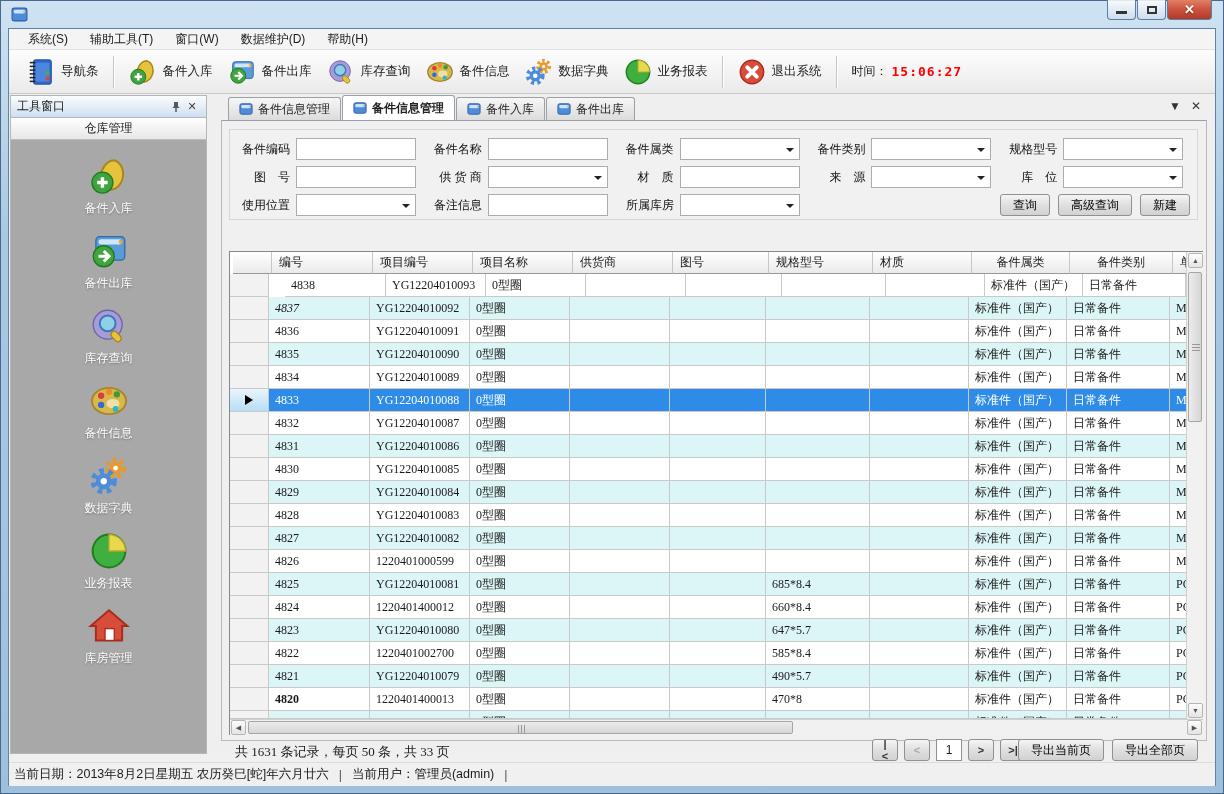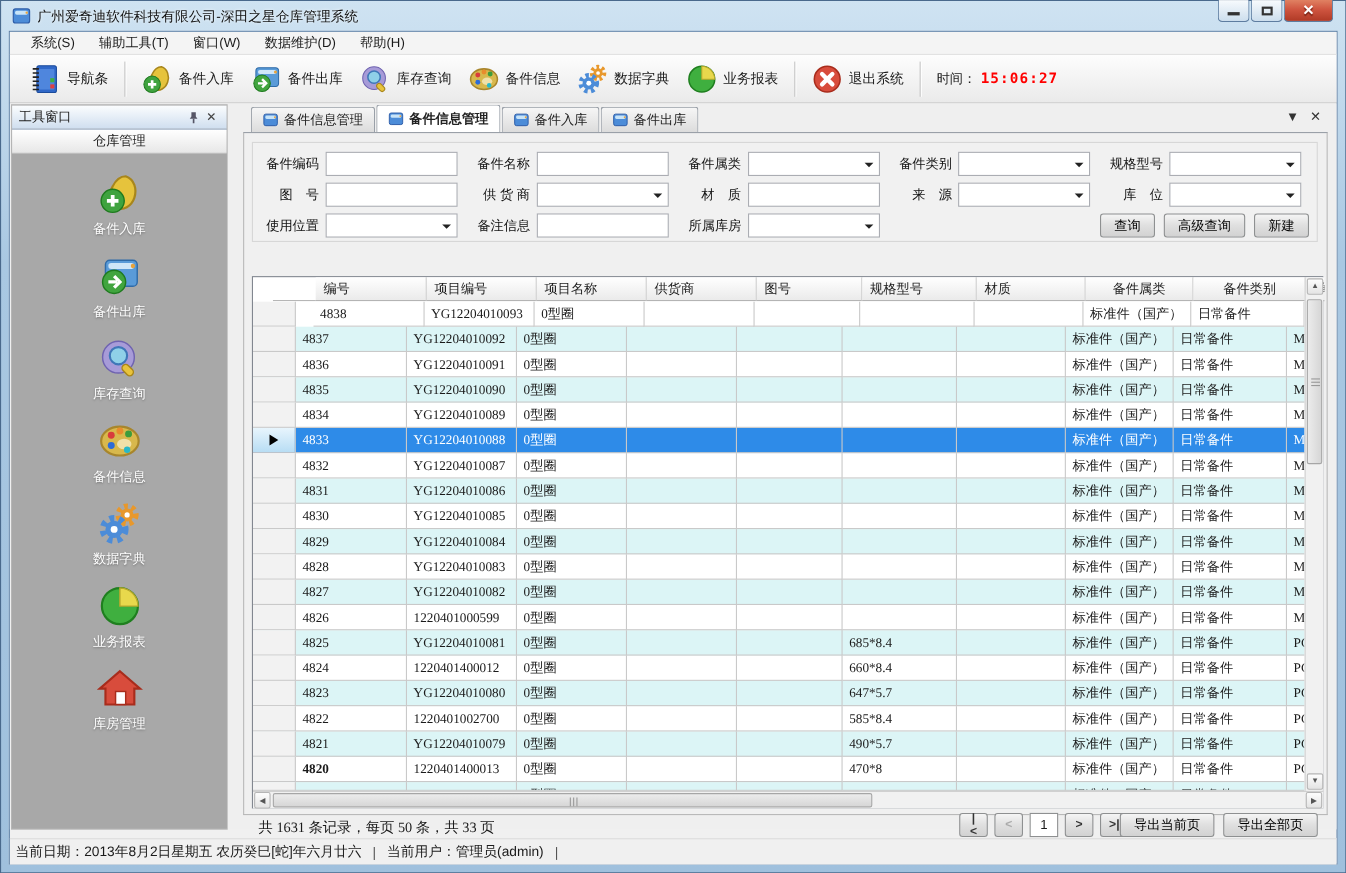--- a/index.html
+++ b/index.html
@@ -82,22 +82,22 @@
   .f-text input { width:100%; height:100%; border:none; outline:none; font:inherit; padding:0 3px; background:transparent; }
   .f-combo .arr { position:absolute; right:5px; top:9px; width:0; height:0;
     border-left:4px solid transparent; border-right:4px solid transparent; border-top:4px solid #222; }
   .f-buttons { flex:1; display:flex; justify-content:flex-end; align-items:center; gap:8px; padding-right:3px; }
   .btn { height:22px; border:1px solid #8e9091; border-radius:3px;
     background:linear-gradient(#f5f5f5,#e0e0e0 48%,#d2d2d2); padding:0 12px; font-size:12px; cursor:default;
     display:inline-flex; align-items:center; justify-content:center; }
 
   
   .grid { position:absolute; left:7px; top:130px; width:974px; height:484px; border:1px solid #828790; background:#fff; }
-  .grid-header { position:absolute; left:18px; top:0; width:956px; height:22px; display:flex; overflow:hidden;
-    font-family:Liberation Serif, serif;align-items:flex-end; }
+  .grid-header { position:absolute; left:3px; top:0; width:956px; height:22px; display:flex; overflow:hidden;
+    font-family:Liberation Serif, serif; }
   .h-cell { flex:none; background:linear-gradient(#ffffff,#eaeaea); border-right:1px solid #c6c6c6;
     border-bottom:1px solid #989898; line-height:21px; padding:0 7px; white-space:nowrap; overflow:hidden; }
   .h-cell.center { text-align:center; padding:0 2px; }
   .grid-body { position:absolute; left:0; top:22px; width:956px; height:445px; overflow:hidden; background:#fff; }
   .g-row { display:flex; width:1000px; height:23px; background:#fff; font-family:"Liberation Serif", serif; }
   .g-row.stripe { background:#dcf5f6; }
   .g-row.selected { background:#2e8be8; color:#fff; }
   .g-row.partial { height:8px; overflow:hidden; }
   .g-cell { flex:none; border-right:1px solid #c9c9c9; border-bottom:1px solid #c9c9c9;
     line-height:22px; padding:0 6px; white-space:nowrap; overflow:hidden; }
@@ -141,21 +141,20 @@
 <div class="screen">
 
   <div class="titlebar">
     <span class="app-ico">
         <svg width="17" height="17" viewBox="0 0 16 16">
           <rect x="1" y="2" width="14" height="12" rx="2" fill="#4c8cd8" stroke="#2c5ca8"></rect>
           <rect x="2.5" y="3.5" width="11" height="3.5" rx="1.5" fill="#c8e4f8"></rect>
           <circle cx="12.5" cy="5.2" r="1" fill="#e8a33c"></circle>
         </svg>
       </span>
-    <span class="title-text">广州爱奇迪软件科技有限公司-深田之星仓库管理系统</span>
     <div class="winbtns">
       <div class="wbtn">
           <span class="glyph-min"></span>
         </div>
       <div class="wbtn">
           <span class="glyph-max"></span>
         </div>
       <div class="wbtn close">
           <span class="glyph-close">✕</span>
         </div>
@@ -528,21 +527,21 @@
               <div class="g-cell" style="width: 100px;"></div>
               <div class="g-cell" style="width: 96px;"></div>
               <div class="g-cell" style="width: 104px;"></div>
               <div class="g-cell" style="width: 99px;"></div>
               <div class="g-cell" style="width: 98px;">标准件（国产）</div>
               <div class="g-cell" style="width: 103px;">日常备件</div>
               <div class="g-cell" style="width: 60px;">M</div>
             </div>
             <div class="g-row stripe">
               <div class="g-sel" style="width: 39px;"></div>
-              <div class="g-cell" style="width: 101px;">4837</div>
+              <div class="g-cell" style="width: 101px; font-style: italic;">4837</div>
               <div class="g-cell" style="width: 100px;">YG12204010092</div>
               <div class="g-cell" style="width: 100px;">0型圈</div>
               <div class="g-cell" style="width: 100px;"></div>
               <div class="g-cell" style="width: 96px;"></div>
               <div class="g-cell" style="width: 104px;"></div>
               <div class="g-cell" style="width: 99px;"></div>
               <div class="g-cell" style="width: 98px;">标准件（国产）</div>
               <div class="g-cell" style="width: 103px;">日常备件</div>
               <div class="g-cell" style="width: 60px;">M</div>
             </div>

